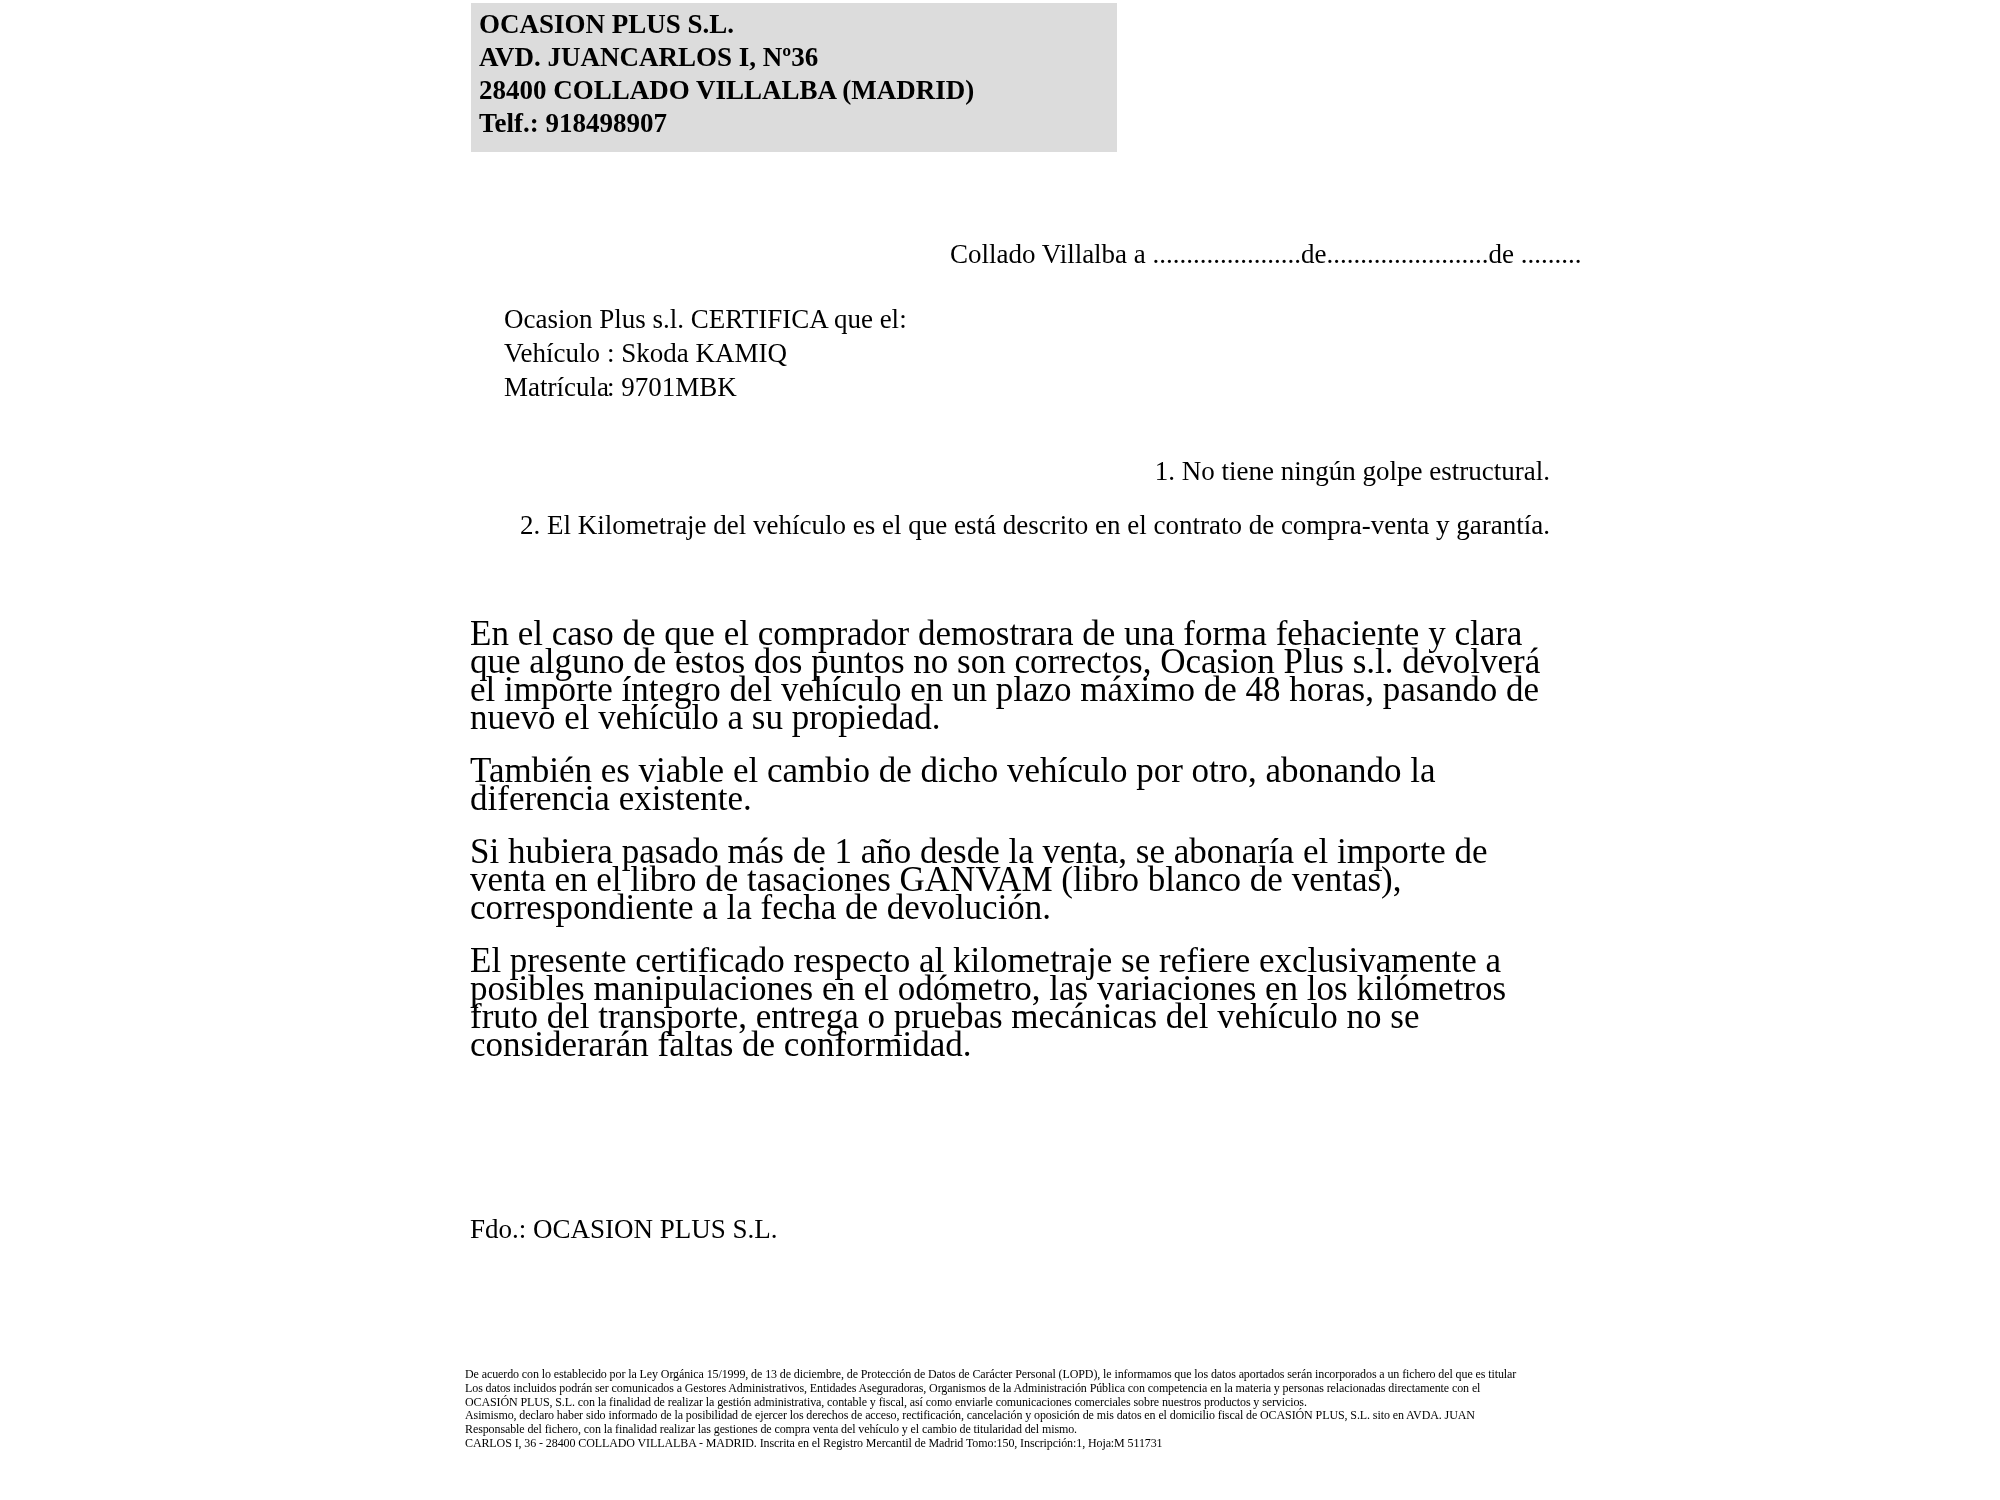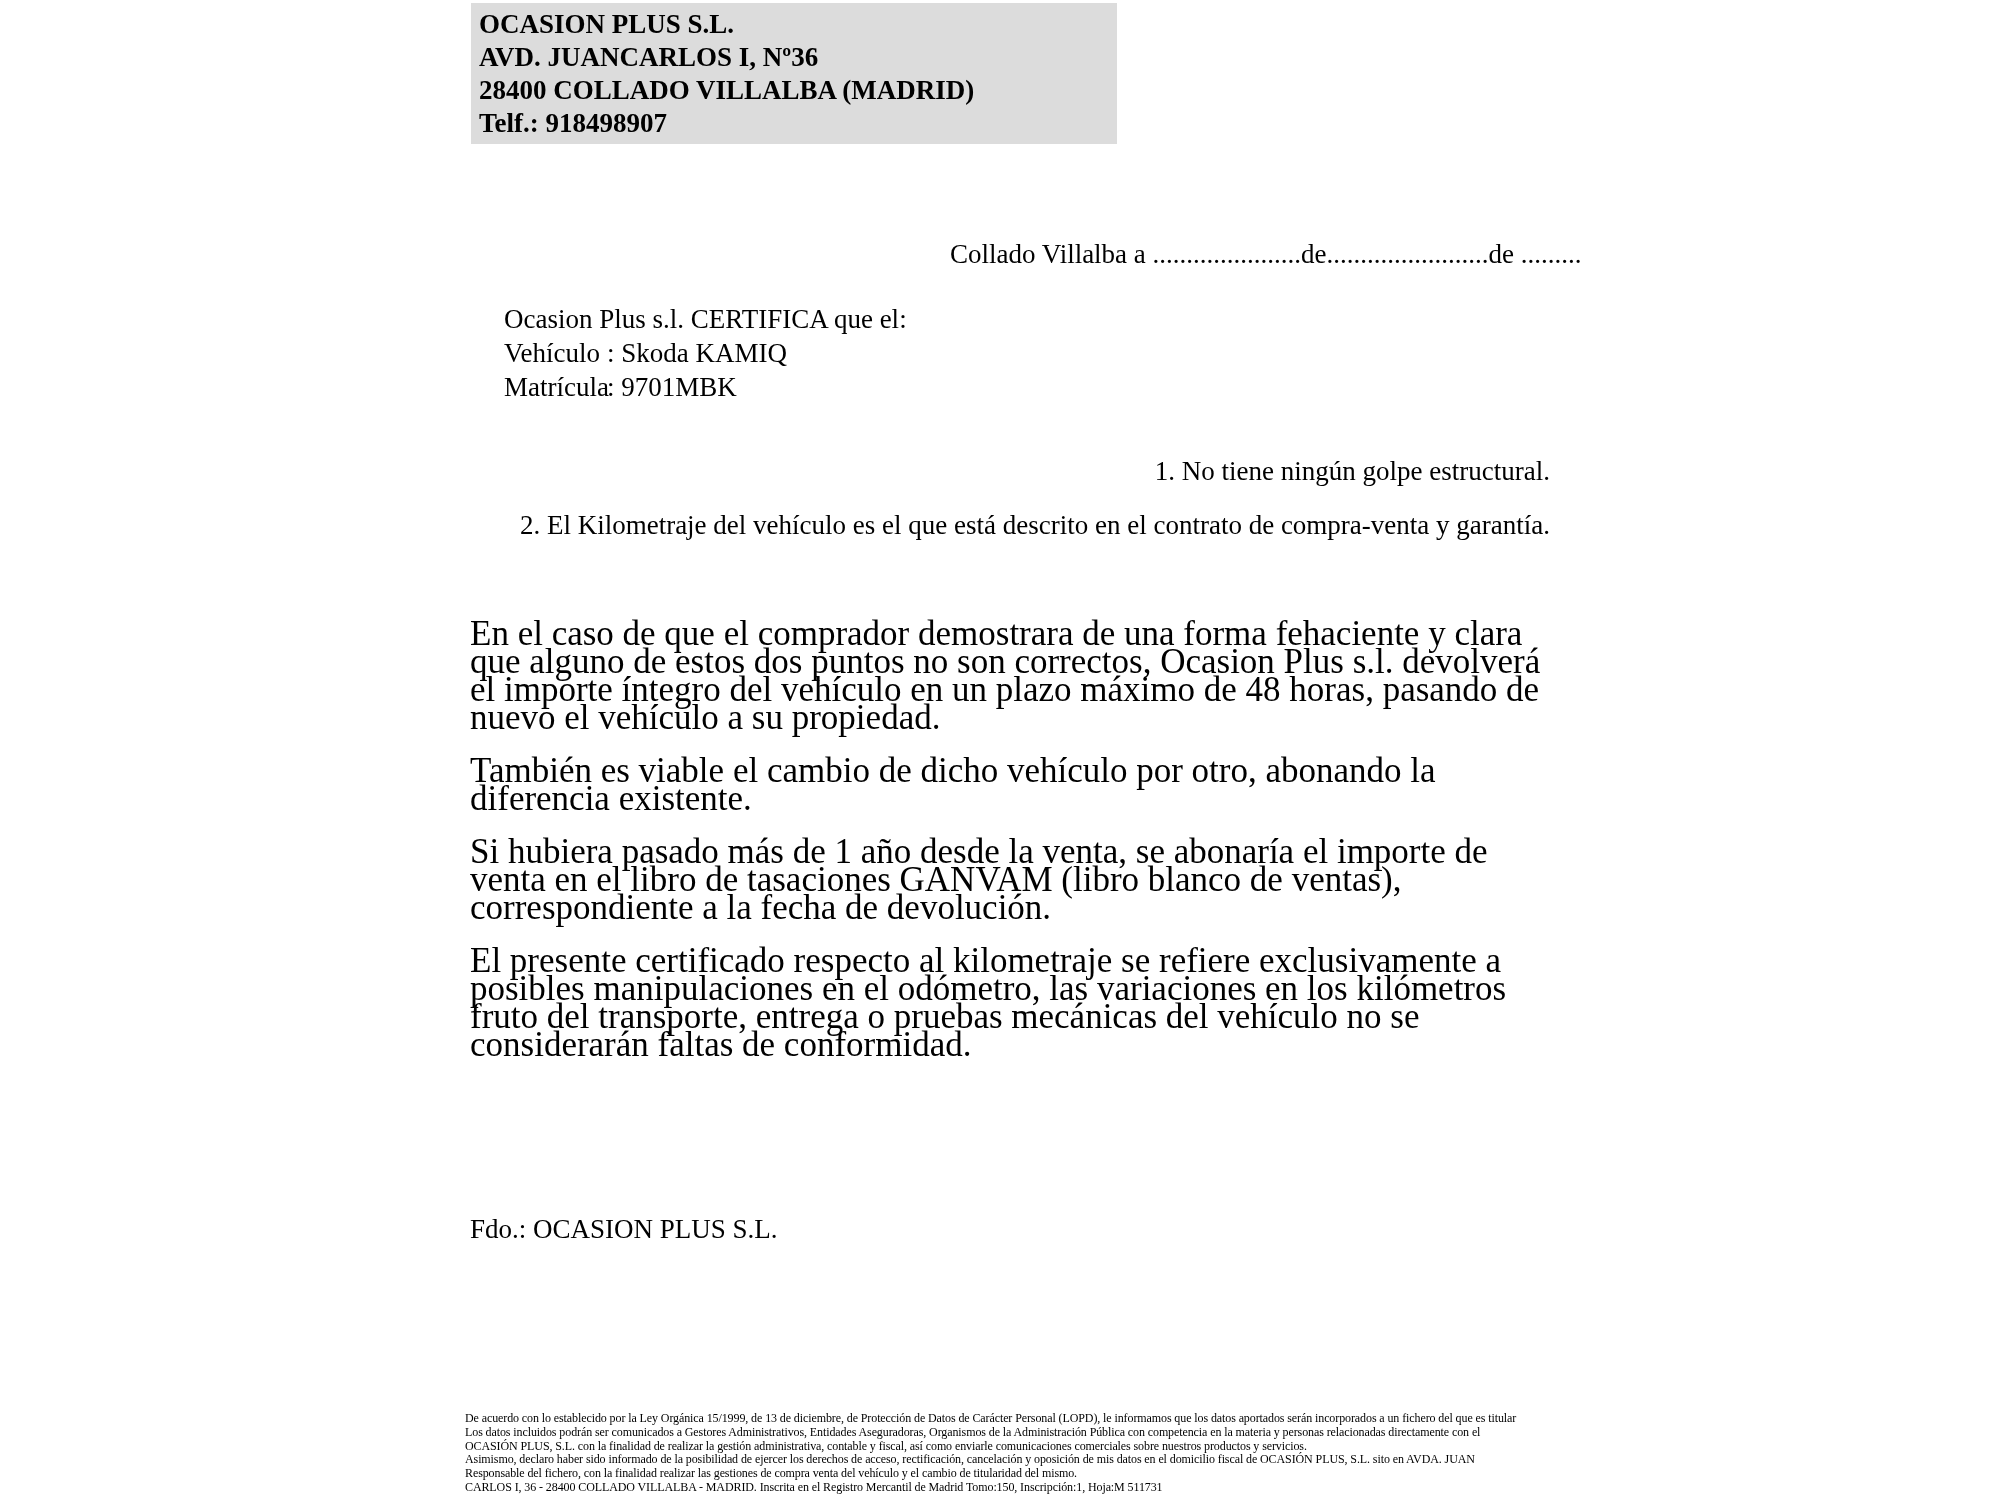--- a/index.html
+++ b/index.html
@@ -20,21 +20,21 @@
     inset: 0;
     background: #ffffff;
   }
   .header-box {
     position: absolute;
     left: 471px;
     top: 3px;
     width: 646px;
     box-sizing: border-box;
     background: #dcdcdc;
-    padding: 5px 6px 4px 8px;
+    padding: 5px 6px 12px 8px;
     font-size: 27px;
     font-weight: bold;
     line-height: 33px;
   }
   .date-line {
     position: absolute;
     left: 950px;
     top: 240px;
     font-size: 27px;
     line-height: 28px;
@@ -78,21 +78,21 @@
   .signature-line {
     position: absolute;
     left: 470px;
     top: 1215px;
     font-size: 27px;
     line-height: 28px;
   }
   .legal-block {
     position: absolute;
     left: 465px;
-    top: 1412px;
+    top: 1368px;
     font-size: 12px;
     line-height: 13.8px;
     letter-spacing: -0.1px;
     white-space: nowrap;
   }
 </style>
 </head>
 <body>
 
 <div class="page">

